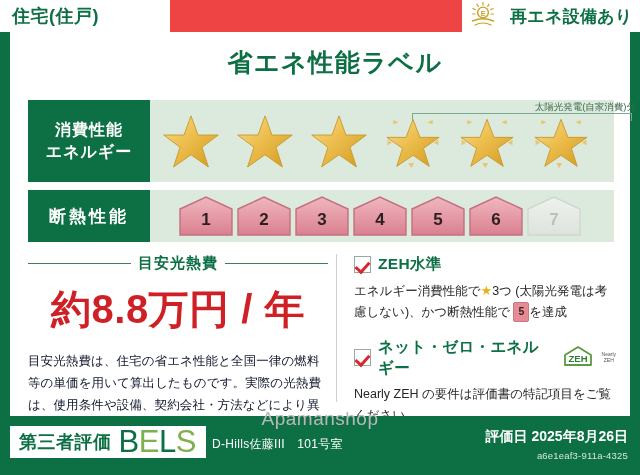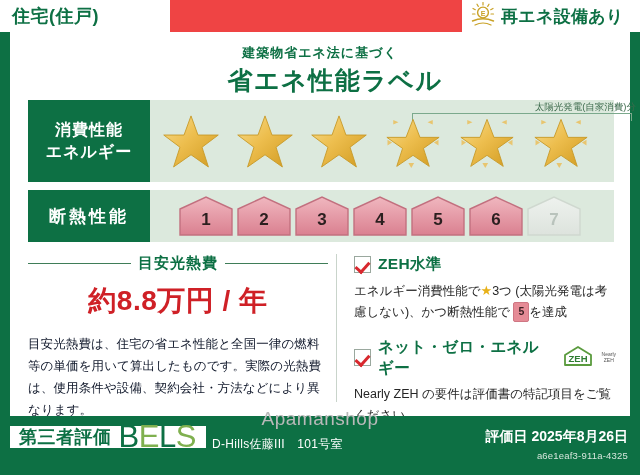--- a/index.html
+++ b/index.html
@@ -27,21 +27,21 @@
     display: flex; align-items: center;
     padding-left: 12px;
   }
   .badge-left span {
     color: #0d7044; font-weight: bold; font-size: 18px; letter-spacing: 0.5px;
   }
   .badge-right {
     position: absolute; right: 0; top: 0;
     height: 32px; width: 178px;
     background: #ffffff;
-    display: flex; align-items: center; gap: 5px;
+    display: flex; align-items: center; gap: 14px;
     padding-left: 8px;
   }
   .badge-right .lbl {
     color: #0d7044; font-weight: bold; font-size: 17px; letter-spacing: 0.3px;
   }
 
   
   .chevron {
     position: absolute; left: 0; top: 32px; width: 640px; height: 30px;
     overflow: hidden;
@@ -134,21 +134,21 @@
   }
 
   .left-col { position: absolute; left: 18px; top: 222px; width: 300px; }
   .cost-head {
     display: flex; align-items: center; justify-content: center; gap: 7px;
     font-size: 15px; font-weight: bold; color: #0d7044; letter-spacing: 1px;
   }
   .cost-head .ln { flex: 1; height: 1px; background: #3f7d58; }
   .cost-value {
     text-align: center; margin-top: 9px;
-    font-size: 28px; font-weight: bold; color: #cf2026; letter-spacing: 0.5px;
+    font-size: 40px; font-weight: bold; color: #cf2026; letter-spacing: 0.5px;
   }
   .cost-note {
     margin-top: 14px; font-size: 12.5px; color: #0f172a;
     line-height: 1.75; letter-spacing: 0.1px;
   }
 
   .right-col { position: absolute; left: 344px; top: 222px; width: 262px; }
   .claim { margin-bottom: 6px; }
   .claim-head {
     display: flex; align-items: center; gap: 7px;
@@ -182,21 +182,21 @@
     vertical-align: 6px; text-align: center;
   }
 
   
   .footer {
     position: absolute; left: 0; top: 416px; width: 640px; height: 59px;
     background: #0d7044;
   }
   .bels-box {
     position: absolute; left: 10px; top: 10px;
-    width: 196px; height: 22px; background: #ffffff;
+    width: 196px; height: 32px; background: #ffffff;
     display: flex; align-items: center; gap: 7px; padding-left: 9px;
   }
   .bels-jp { font-size: 18px; font-weight: bold; color: #0d7044; letter-spacing: 0.5px; }
   .bels-en { font-size: 31px; font-weight: normal; letter-spacing: -0.5px; }
   .bels-en .b1 { color: #0d7044; }
   .bels-en .b2 { color: #7fb04f; }
   .bels-en .b3 { color: #0d7044; }
   .bels-en .b4 { color: #7fb04f; }
   .footer-prop {
     position: absolute; left: 212px; top: 20px;
@@ -256,21 +256,20 @@
       <rect x="0" y="0" width="170" height="30" fill="#0d7044"></rect>
       <rect x="470" y="0" width="170" height="30" fill="#0d7044"></rect>
       <polygon points="170,0 320,18 470,0 470,0 320,0 170,0" fill="#0d7044"></polygon>
     </svg>
   </div>
 
   <div class="panel">
     <div class="panel-inner">
 
       <div class="title-wrap">
-        <div class="title-sub">建築物省エネ法に基づく</div>
         <div class="title-main">省エネ性能ラベル</div>
       </div>
 
       <div class="row-energy">
         <div class="label-box">
           <div>消費性能</div>
           <div>エネルギー</div>
         </div>
 
         <div class="stars">

